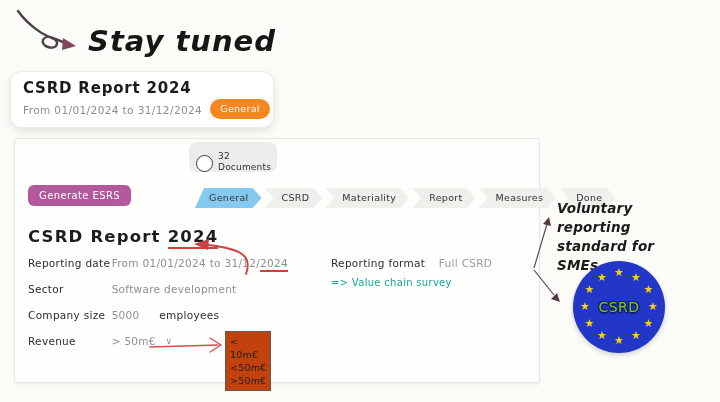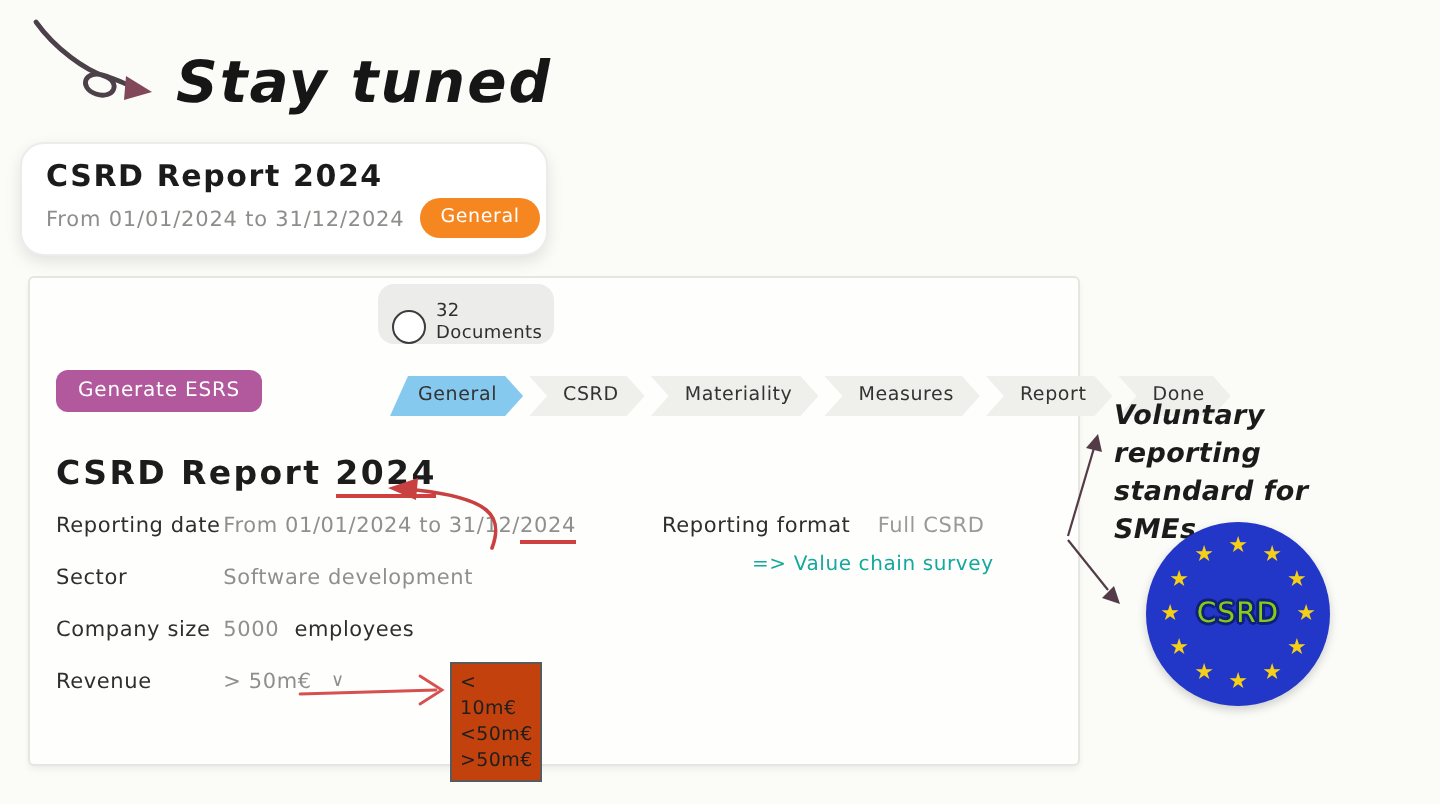--- a/index.html
+++ b/index.html
@@ -73,33 +73,33 @@
   
   .report-title {
     position:absolute; left:13px; top:88px;
     font-size:16.5px; font-weight:bold; letter-spacing:1.2px; color:#1c1c1c;
   }
   .red-underline { border-bottom:2px solid #cf4040; padding-bottom:1px; }
   .fields { position:absolute; left:13px; top:118px; }
   .frow { height:13px; margin-bottom:13px; font-size:10.5px; letter-spacing:.3px; white-space:nowrap; }
   .flabel { display:inline-block; width:80px; color:#2e2e2e; }
   .fvalue { color:#8f8f8d; }
-  .fdark  { color:#2e2e2e; margin-left:4px; }
+  .fdark  { color:#2e2e2e; margin-left:16px; }
   .chev { display:inline-block; margin-left:6px; color:#8f8f8d; font-size:9px; transform:translateY(-1px); }
   
   .rev-dd {
     position:absolute; left:210px; top:192px; width:46px;
     background:#c2410c; border:1px solid #5a5a5a; padding:3px 4px; cursor:pointer;
   }
   .rev-dd .opt { font-size:9.5px; line-height:13px; color:#1f1f1f; letter-spacing:.2px; }
   
   .fmt-row { position:absolute; left:316px; top:118px; font-size:10.5px; letter-spacing:.3px; white-space:nowrap; }
   .fmt-label { color:#2e2e2e;margin-top:20px; }
   .fmt-value { color:#9a9a98; margin-left:10px; }
-  .vc-note { position:absolute; left:316px; top:138px; font-size:10px; letter-spacing:.3px; color:#14a99c;margin-left:45px; }
+  .vc-note { position:absolute; left:316px; top:138px; font-size:10px; letter-spacing:.3px; color:#14a99c; }
   
   .voluntary {
     position:absolute; left:557px; top:199px; width:140px;
     font-size:13.5px; line-height:19px; font-weight:bold; font-style:italic;
     color:#1b1b1b; letter-spacing:.2px;
   }
   
   .eu-flag {
     position:absolute; left:573px; top:261px; width:92px; height:92px;
     border-radius:50%; background:#2236c8;
@@ -148,22 +148,22 @@
       <div>Documents</div>
     </div>
   </div>
 
   <button class="gen-btn">Generate ESRS</button>
 
   <div class="tabs">
     <div class="tab first active">General</div>
     <div class="tab">CSRD</div>
     <div class="tab">Materiality</div>
+    <div class="tab">Report</div>
     <div class="tab">Measures</div>
-    <div class="tab">Report</div>
     <div class="tab">Done</div>
   </div>
 
   <div class="report-title"><span>CSRD Report </span><span class="red-underline">2024</span></div>
 
   <div class="fields">
     <div class="frow">
       <span class="flabel">Reporting date</span>
       <span class="fvalue"><span>From 01/01/2024 to 31/12/</span><span class="red-underline">2024</span></span>
     </div>

